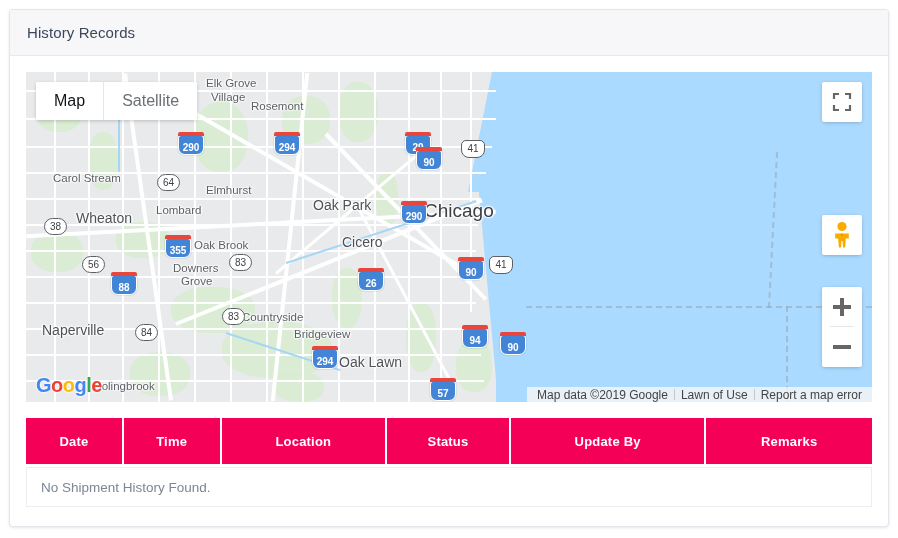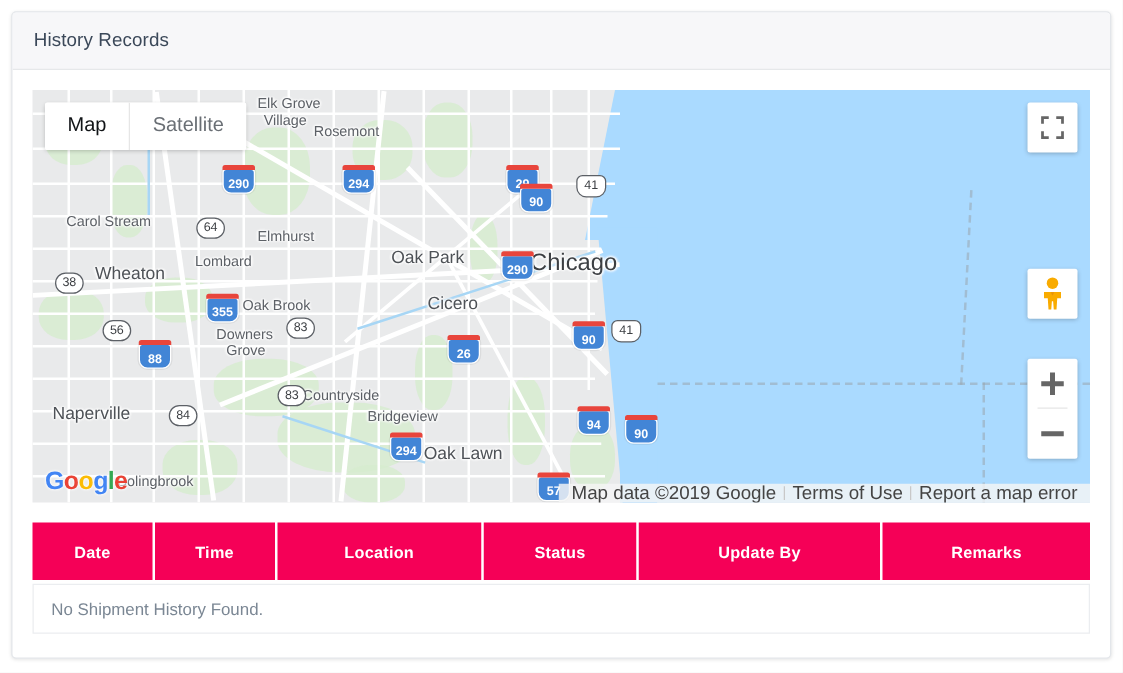--- a/index.html
+++ b/index.html
@@ -201,21 +201,21 @@
   #glogo .c3{color:#FBBC05;} #glogo .c4{color:#4285F4;}
   #glogo .c5{color:#34A853;} #glogo .c6{color:#EA4335;}
 
   
   #attrib {
     position:absolute; right:0; bottom:0;
     height: 15px;
     background: rgba(245,245,245,.82);
     display:flex; align-items:center;
     padding: 0 4px;
-    font-size: 15px; color:#444;justify-content:flex-end;
+    font-size: 12px; color:#444;justify-content:flex-end;
   }
   #attrib span, #attrib a { padding: 0 6px; white-space: nowrap; }
   #attrib .sep { width:1px; height:11px; background:#c8c8c8; padding:0; }
   #attrib a { color:#444; text-decoration:none; cursor:pointer; }
 
   
   #table-wrap { margin-top: 16px; }
   #thead {
     display: flex;
     gap: 2px;
@@ -395,21 +395,21 @@
         <div class="zbtn">
           <span class="minusglyph"></span>
         </div>
       </div>
 
       <div id="glogo"><span class="c1">G</span><span class="c2">o</span><span class="c3">o</span><span class="c4">g</span><span class="c5">l</span><span class="c6">e</span></div>
 
       <div id="attrib">
         <span>Map data ©2019 Google</span>
         <span class="sep"></span>
-        <a>Terms of Use</a>
+        <a>Lawn of Use</a>
         <span class="sep"></span>
         <a>Report a map error</a>
       </div>
     </div>
 
     <div id="table-wrap">
       <div id="thead">
           <div class="th" style="width: 96px;">Date</div>
           <div class="th" style="width: 96px;">Time</div>
           <div class="th" style="width: 164px;">Location</div>

